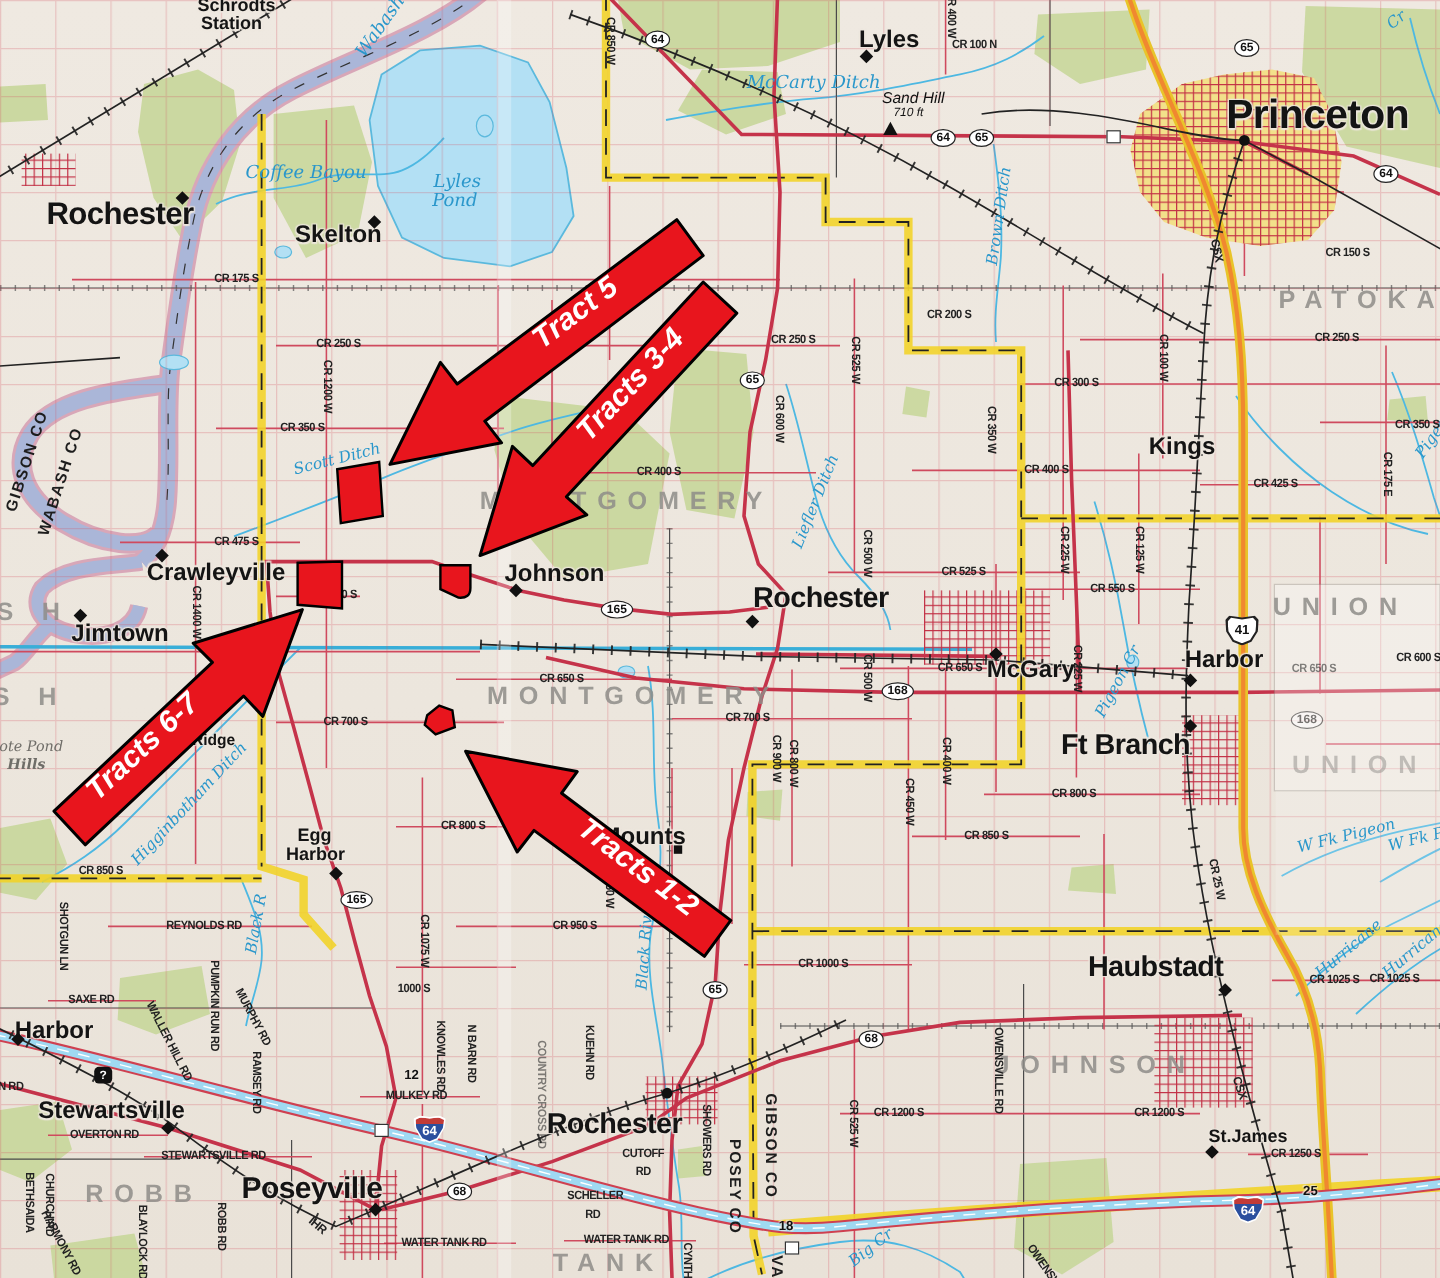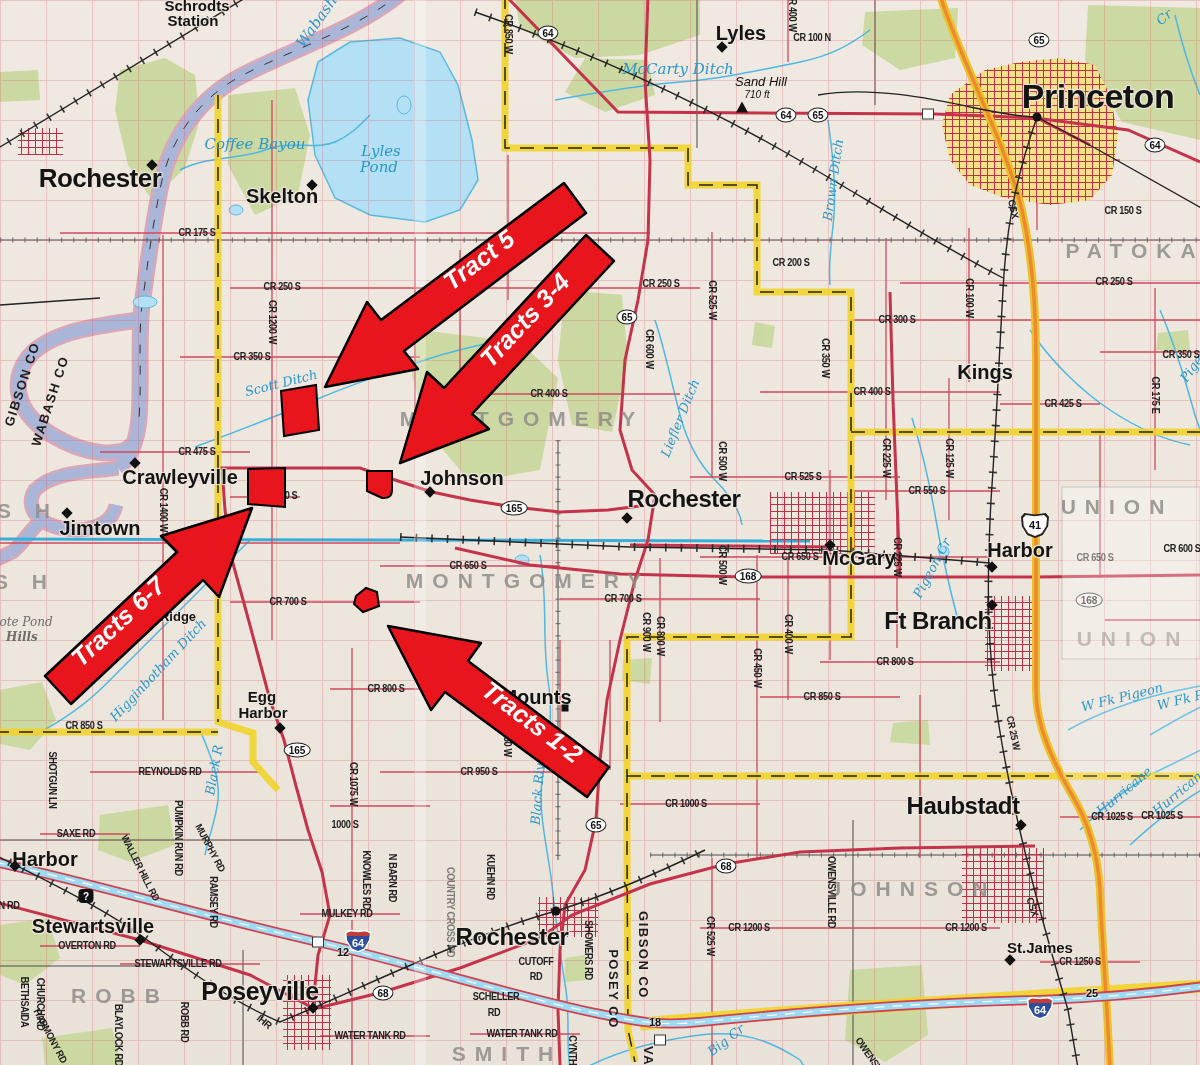--- a/index.html
+++ b/index.html
@@ -239,21 +239,21 @@
       <span class="lbl t3" style="left: 178px; top: 616px; transform: translate(-50%, -50%);">Ridge</span>
       <span class="lbl pk" style="left: 761px; top: 81px; transform: translate(-50%, -50%);">Sand Hill</span>
       <span class="lbl pk" style="font-size: 10px; left: 757px; top: 95px; transform: translate(-50%, -50%);">710 ft</span>
       <span class="lbl tw" style="left: 1135px; top: 250px; transform: translate(-50%, -50%);">PATOKA</span>
       <span class="lbl tw" style="left: 522px; top: 418px; transform: translate(-50%, -50%);">MONTGOMERY</span>
       <span class="lbl tw" style="left: 528px; top: 580px; transform: translate(-50%, -50%);">MONTGOMERY</span>
       <span class="lbl tw" style="left: 1117px; top: 506px; transform: translate(-50%, -50%);">UNION</span>
       <span class="lbl tw" style="opacity: 0.5; left: 1133px; top: 638px; transform: translate(-50%, -50%);">UNION</span>
       <span class="lbl tw" style="left: 913px; top: 888px; transform: translate(-50%, -50%);">JOHNSON</span>
       <span class="lbl tw" style="left: 120px; top: 995px; transform: translate(-50%, -50%);">ROBB</span>
-      <span class="lbl tw" style="left: 507px; top: 1053px; transform: translate(-50%, -50%);">SMITH</span>
+      <span class="lbl tw" style="left: 507px; top: 1053px; transform: translate(-50%, -50%);">TANK</span>
       <span class="lbl tw" style="left: 28px; top: 510px; transform: translate(-50%, -50%);">S H</span>
       <span class="lbl tw" style="left: 25px; top: 581px; transform: translate(-50%, -50%);">S H</span>
       <span class="lbl cn" style="left: 22px; top: 384px; transform: translate(-50%, -50%) rotate(-72deg);">GIBSON CO</span>
       <span class="lbl cn" style="left: 50px; top: 401px; transform: translate(-50%, -50%) rotate(-72deg);">WABASH CO</span>
       <span class="lbl cn" style="left: 643px; top: 955px; transform: translate(-50%, -50%) rotate(90deg);">GIBSON CO</span>
       <span class="lbl cn" style="left: 613px; top: 989px; transform: translate(-50%, -50%) rotate(90deg);">POSEY CO</span>
       <span class="lbl cn" style="left: 648px; top: 1056px; transform: translate(-50%, -50%) rotate(90deg);">VA</span>
       <span class="lbl w2" style="left: 317px; top: 22px; transform: translate(-50%, -50%) rotate(-55deg);">Wabash</span>
       <span class="lbl w2" style="left: 255px; top: 144px; transform: translate(-50%, -50%);">Coffee Bayou</span>
       <span class="lbl w2" style="left: 381px; top: 151px; transform: translate(-50%, -50%);">Lyles</span>
@@ -380,21 +380,21 @@
       <span class="sh-oval" style="left: 726px; top: 866px; transform: translate(-50%, -50%);">68</span>
       <span class="sh-us" style="left: 1035px; top: 525px; transform: translate(-50%, -50%);">
         <i>41</i>
       </span>
       <span class="sh-int" style="left: 358px; top: 941px; transform: translate(-50%, -50%);">
         <i>64</i>
       </span>
       <span class="sh-int" style="left: 1040px; top: 1008px; transform: translate(-50%, -50%);">
         <i>64</i>
       </span>
-      <span class="ex" style="left: 327px; top: 952px; transform: translate(-50%, -50%); padding-left: 32px;">12</span>
+      <span class="ex" style="left: 327px; top: 896px; transform: translate(-50%, -50%); padding-left: 32px;">12</span>
       <span class="ex" style="left: 655px; top: 1022px; transform: translate(-50%, -50%);">18</span>
       <span class="ex" style="left: 1092px; top: 993px; transform: translate(-50%, -50%);">25</span>
       <span class="mk m-diamond" style="left: 152px; top: 165px;"></span>
       <span class="mk m-diamond" style="left: 312px; top: 185px;"></span>
       <span class="mk m-diamond" style="left: 722px; top: 47px;"></span>
       <span class="mk m-diamond" style="left: 135px; top: 463px;"></span>
       <span class="mk m-diamond" style="left: 67px; top: 513px;"></span>
       <span class="mk m-diamond" style="left: 430px; top: 492px;"></span>
       <span class="mk m-diamond" style="left: 627px; top: 518px;"></span>
       <span class="mk m-diamond" style="left: 830px; top: 545px;"></span>

